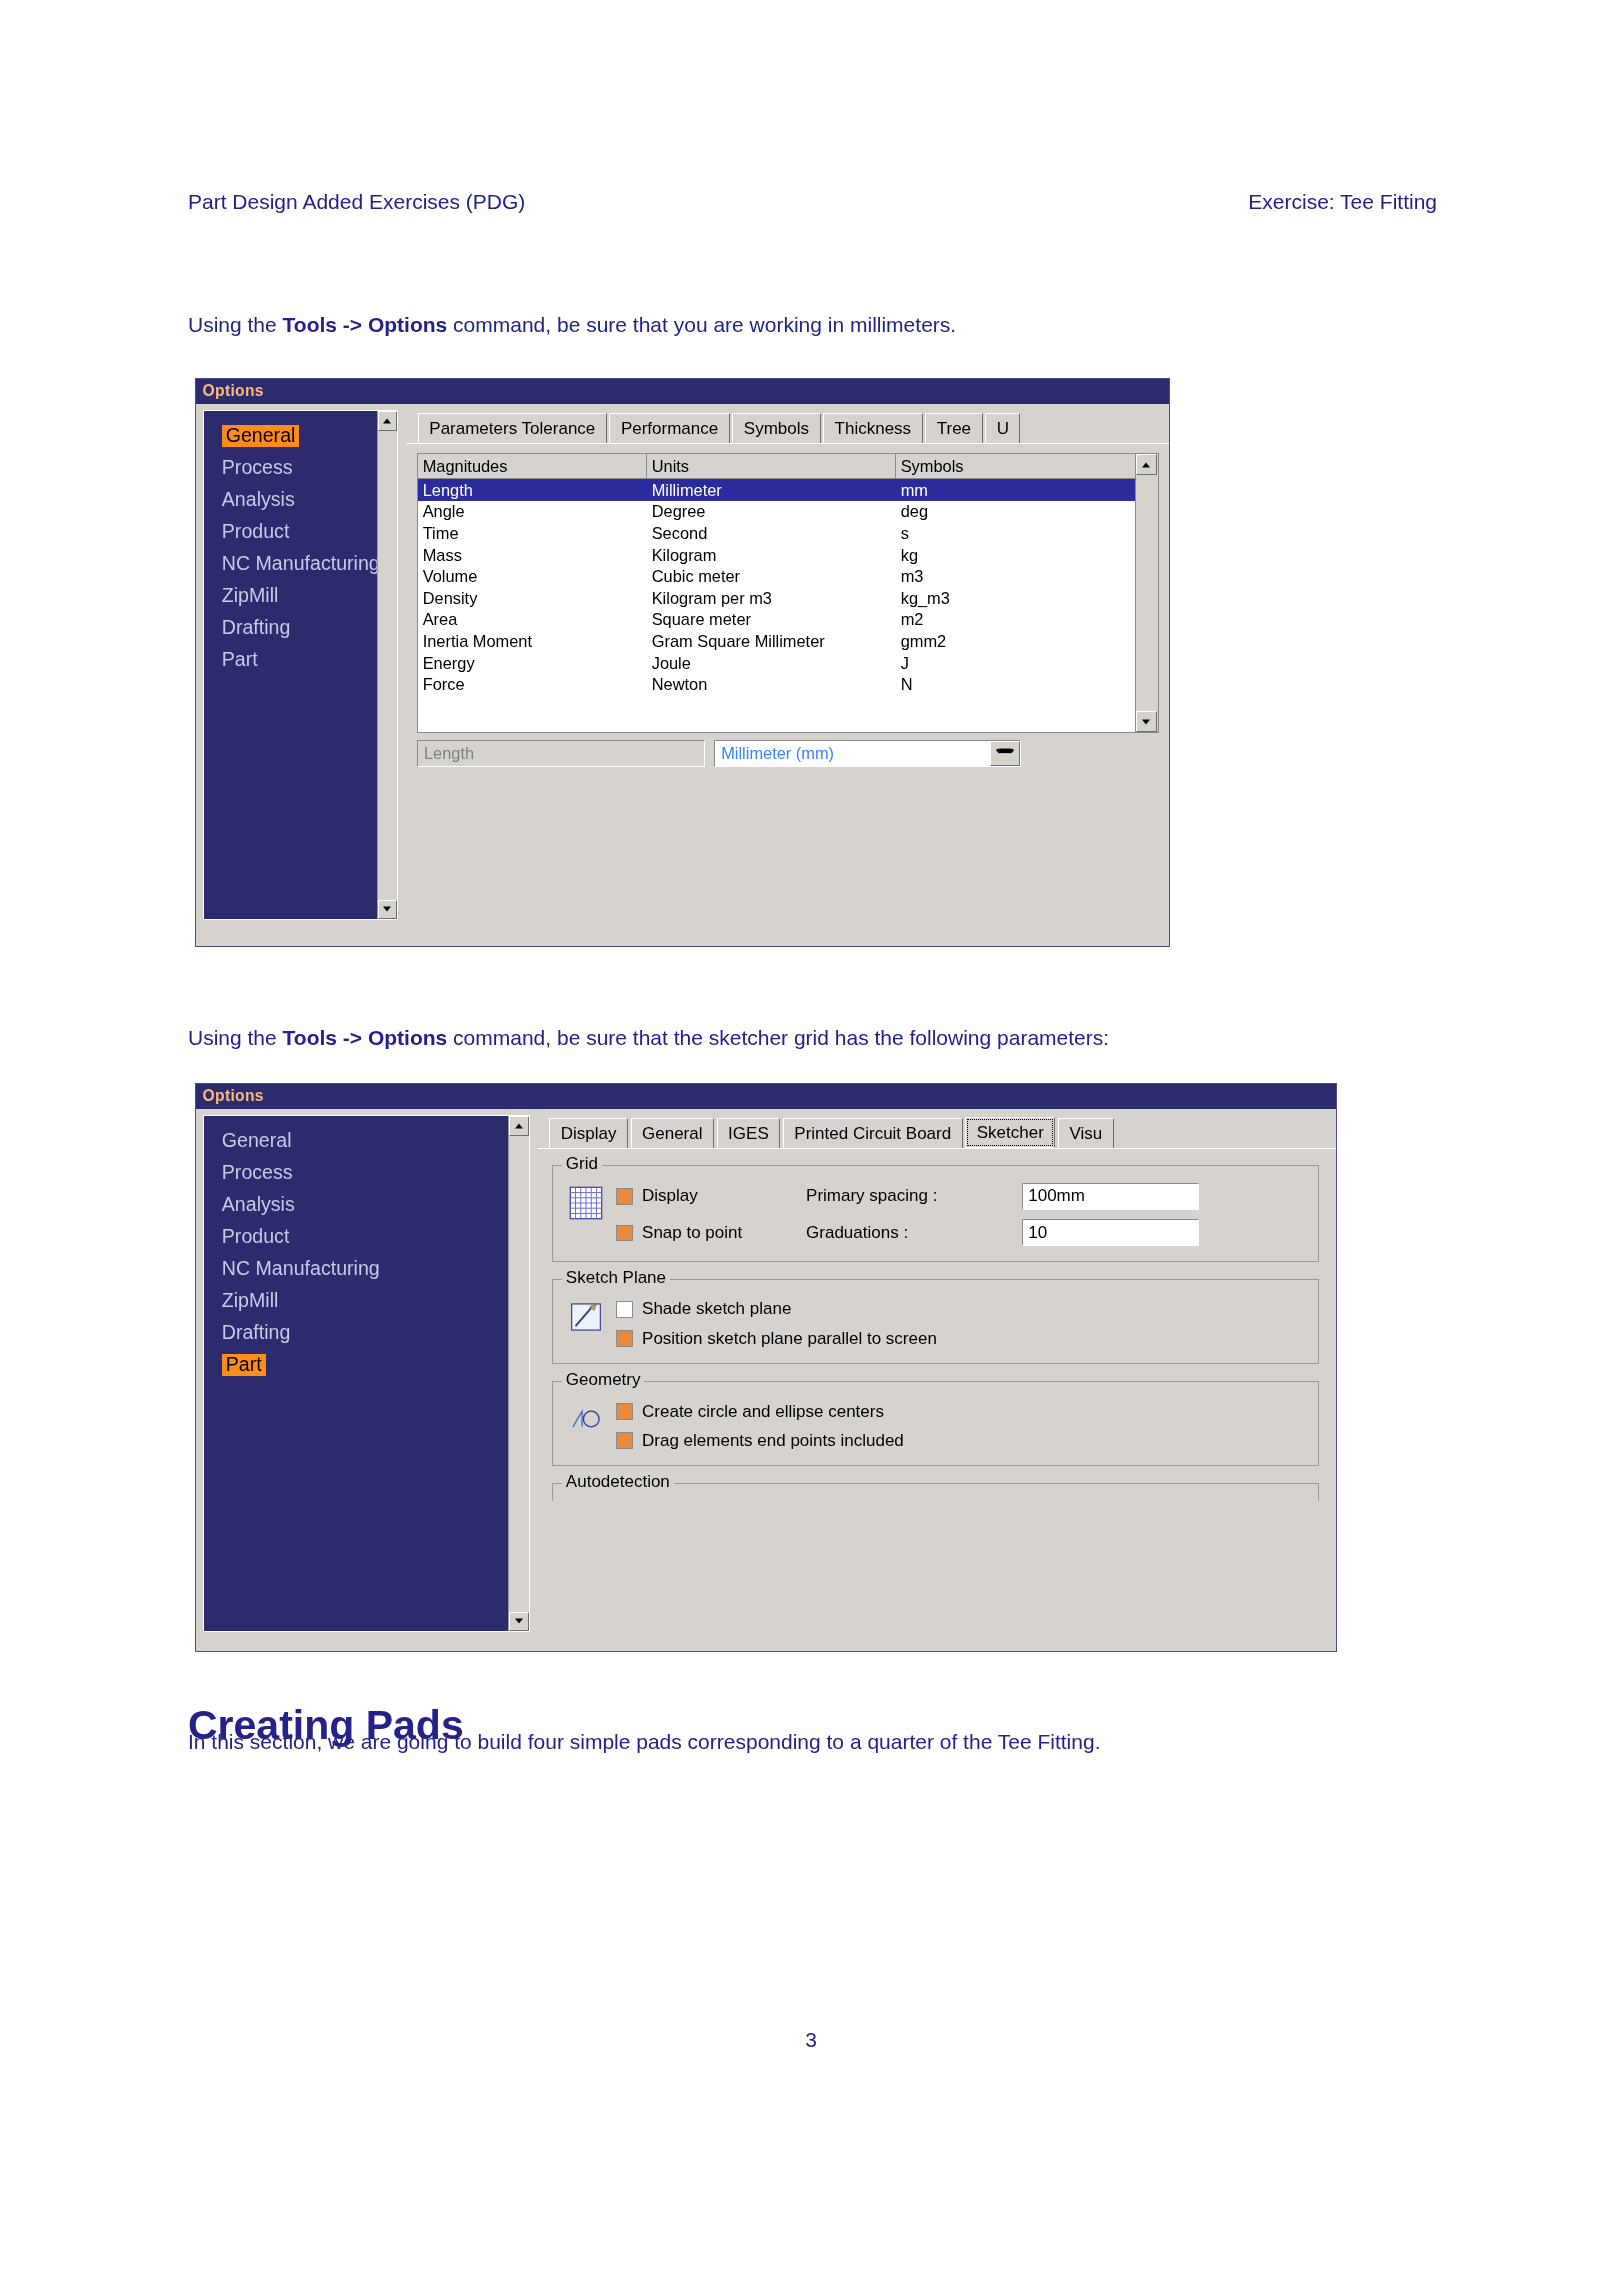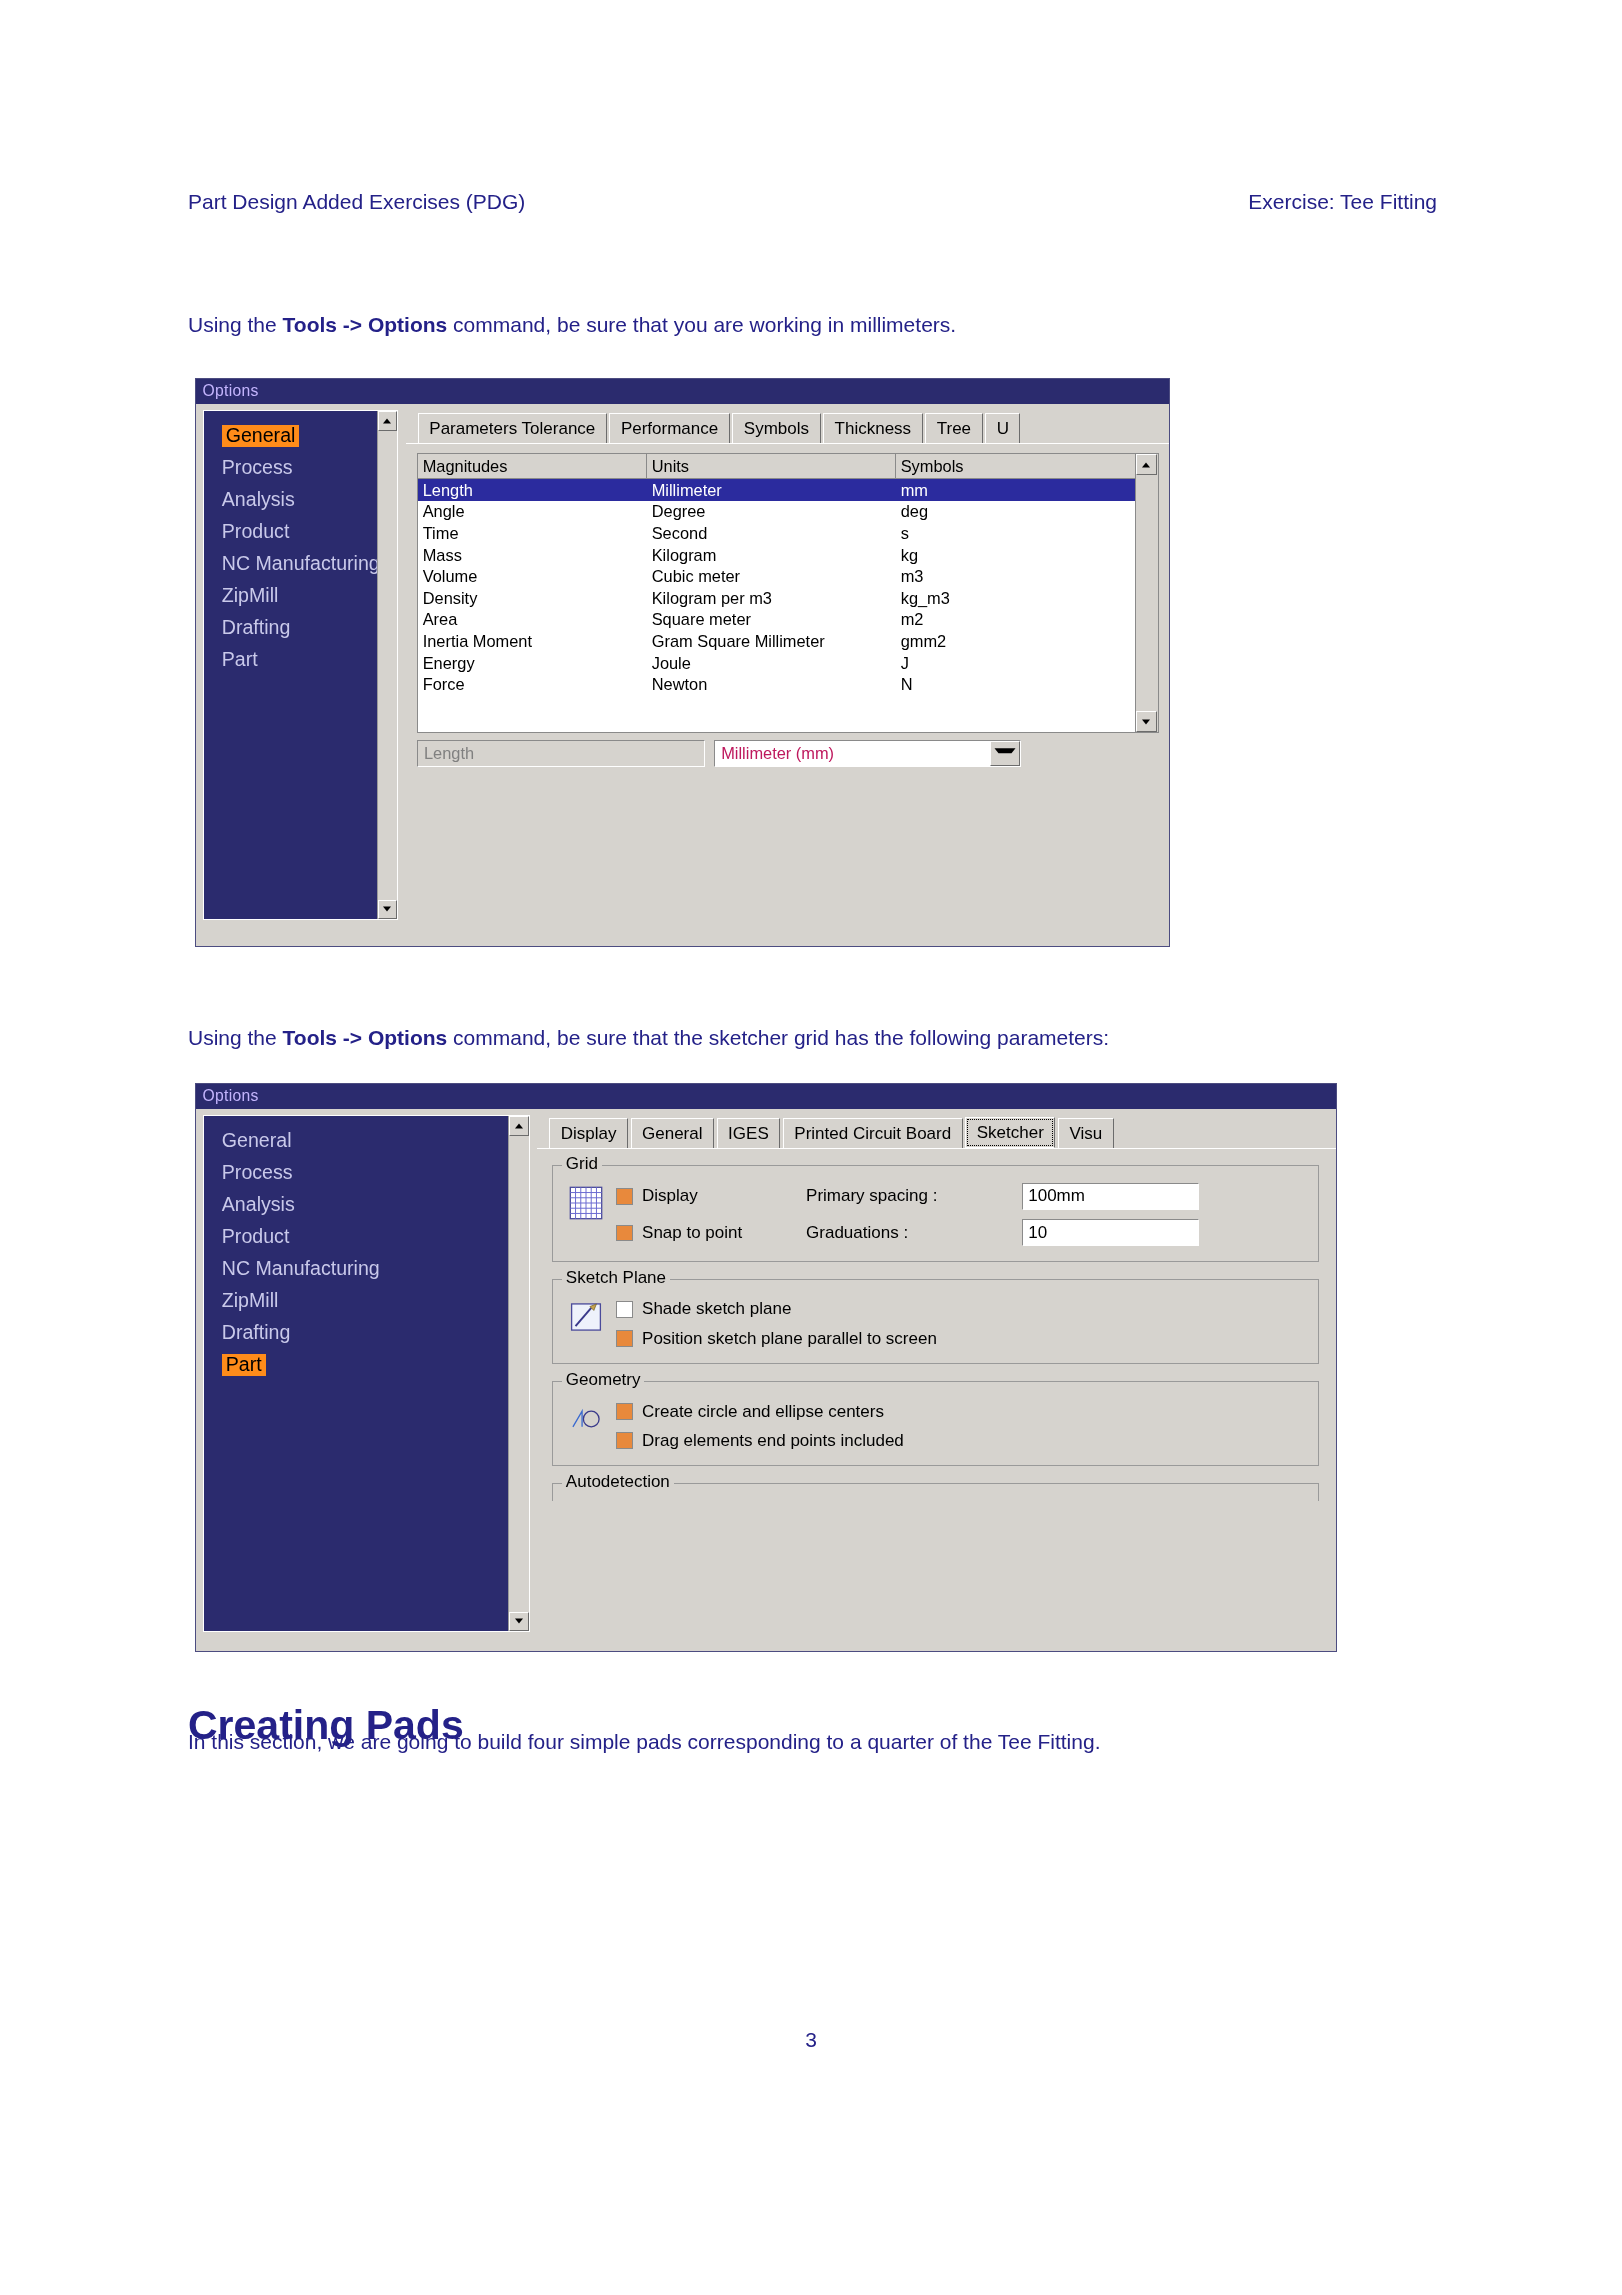--- a/index.html
+++ b/index.html
@@ -47,23 +47,23 @@
   .dlg {
     position: absolute;
     background: #d6d3ce;
     border: 1.3px solid #4c4c80;
     box-sizing: border-box;
     font-family: "Liberation Sans", sans-serif;
     overflow: hidden;
   }
   .dlg-title {
     background: #2b2b6e;
-    color: #c4b5fd;
+    color: #fdba74;
     font-size: 15.7px;
-    font-weight: normal;
+    font-weight: bold;
     padding: 3.3px 6.5px;
     letter-spacing: 0.3px;
   }
   .dlg-body {
     display: flex;
     padding: 6.5px 0 0 6.5px;
     box-sizing: border-box;
   }
   
   .tree-wrap {
@@ -218,22 +218,23 @@
     border: 1.3px solid #8a8a8a;
     border-right-color: #fff;
     border-bottom-color: #fff;
     background: #ffffff;
     width: 307px;
     box-sizing: border-box;
   }
   .combo span {
     flex: 1;
     font-size: 16.4px;
-    color: #be185d;
+    color: #3b82f6;
     padding: 3.3px 6.5px;
+    border-radius: 9px;
   }
   .combo .cbtn {
     width: 27.5px;
     background: #d6d3ce;
     border: 1.3px solid #ffffff;
     border-right-color: #6c6c6c;
     border-bottom-color: #6c6c6c;
     position: relative;
   }
 

